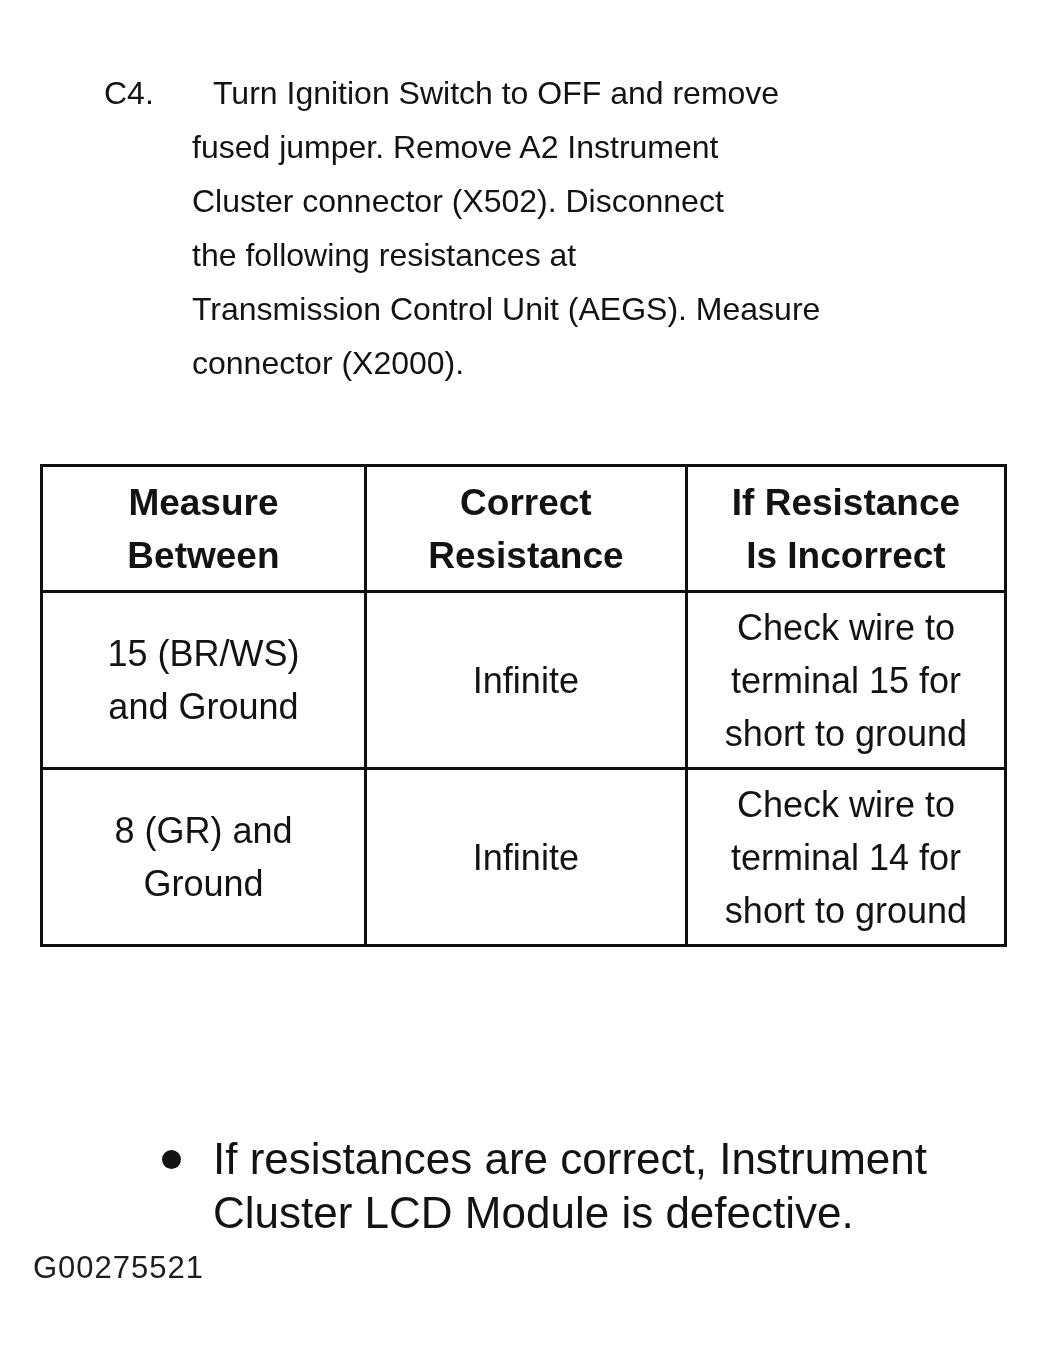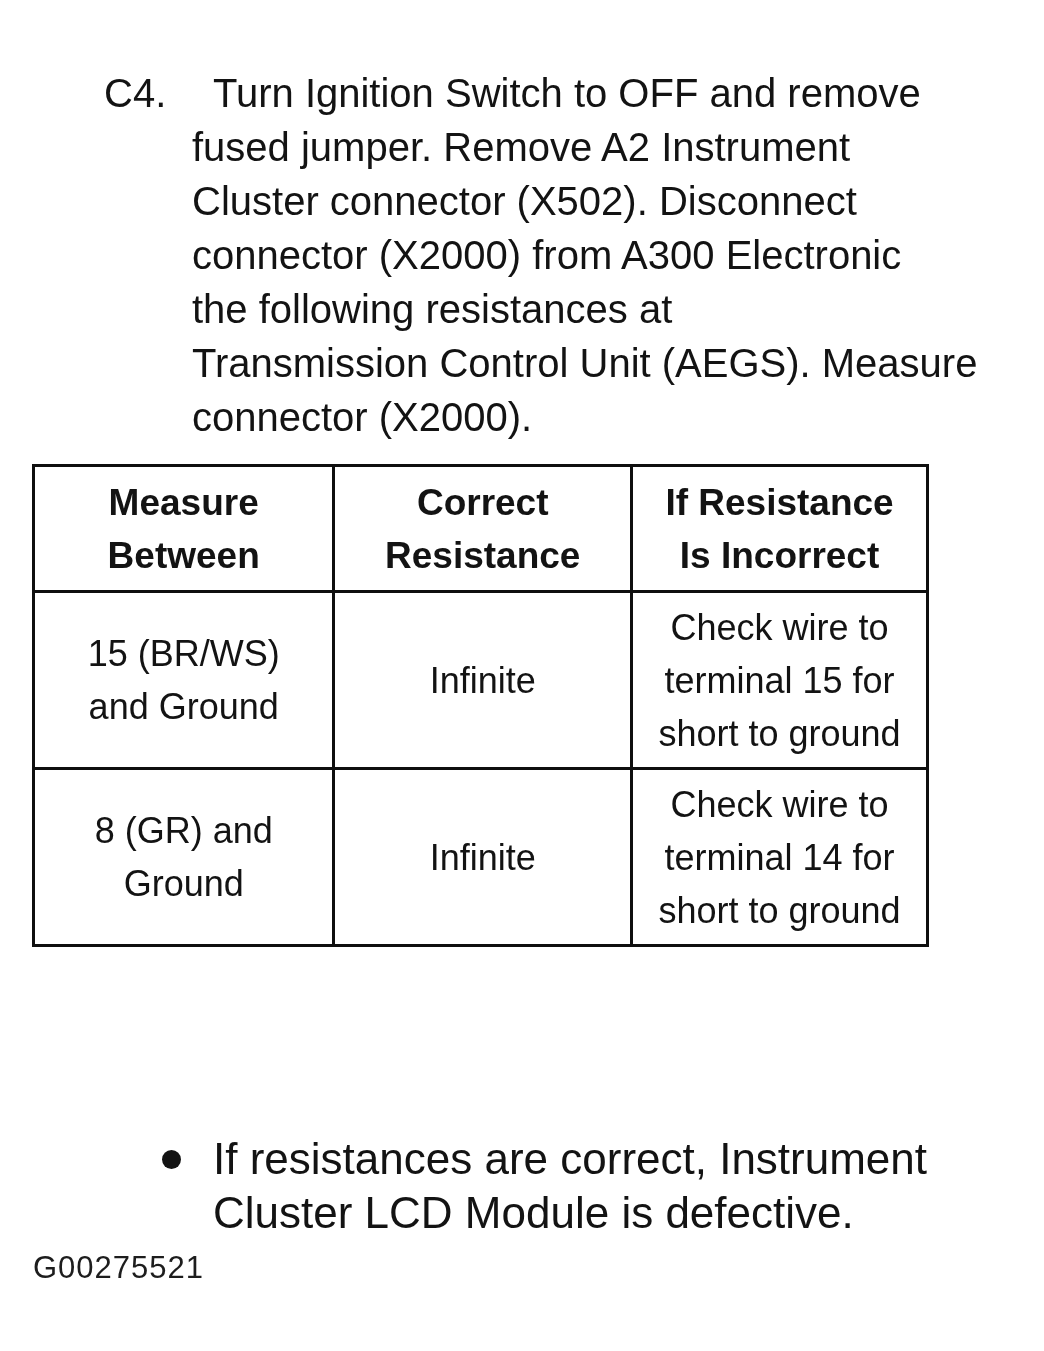--- a/index.html
+++ b/index.html
@@ -17,38 +17,38 @@
     width: 1044px;
     height: 1351px;
     background: #ffffff;
   }
 
   
   .step {
     position: absolute;
     top: 66px;
     left: 104px;
-    font-size: 40px;
+    font-size: 32px;
     line-height: 54px;
     font-weight: 400;
   }
   .step-num {
     position: absolute;
     left: 0;
     top: 0;
   }
   .step-lines { margin-left: 88px; }
   .step-lines .line.first { padding-left: 21px; }
 
   
   .res-table {
     position: absolute;
     top: 464px;
-    left: 32px;
-    width: 897px;
+    left: 40px;
+    width: 967px;
     border-collapse: collapse;
     table-layout: fixed;
     padding-left: 16px;
   }
   .res-table th, .res-table td {
     border: 3px solid #0f0f0f;
     text-align: center;
     vertical-align: middle;
     white-space: pre-line;
     padding: 4px 6px;
@@ -107,21 +107,20 @@
 <body>
 
 <div class="page">
 
   <div class="step">
     <span class="step-num">C4.</span>
     <div class="step-lines">
       <div class="line first">Turn Ignition Switch to OFF and remove</div>
       <div class="line">fused jumper. Remove A2 Instrument</div>
       <div class="line">Cluster connector (X502). Disconnect</div>
-      <div class="line">connector (X2000) from A300 Electronic</div>
       <div class="line">the following resistances at</div>
       <div class="line">Transmission Control Unit (AEGS). Measure</div>
       <div class="line">connector (X2000).</div>
     </div>
   </div>
 
   <table class="res-table">
     <colgroup>
       <col class="c1">
       <col class="c2">

